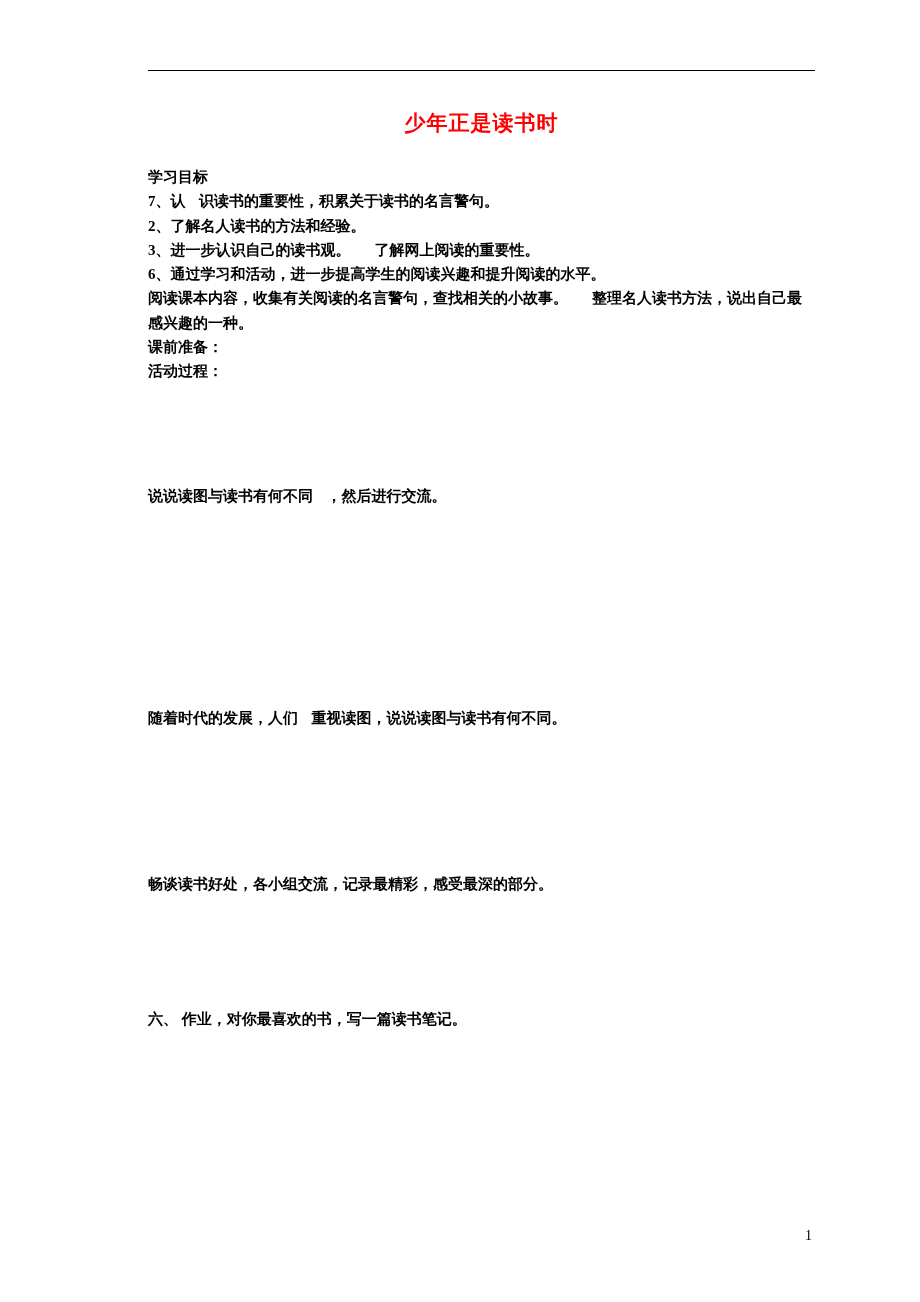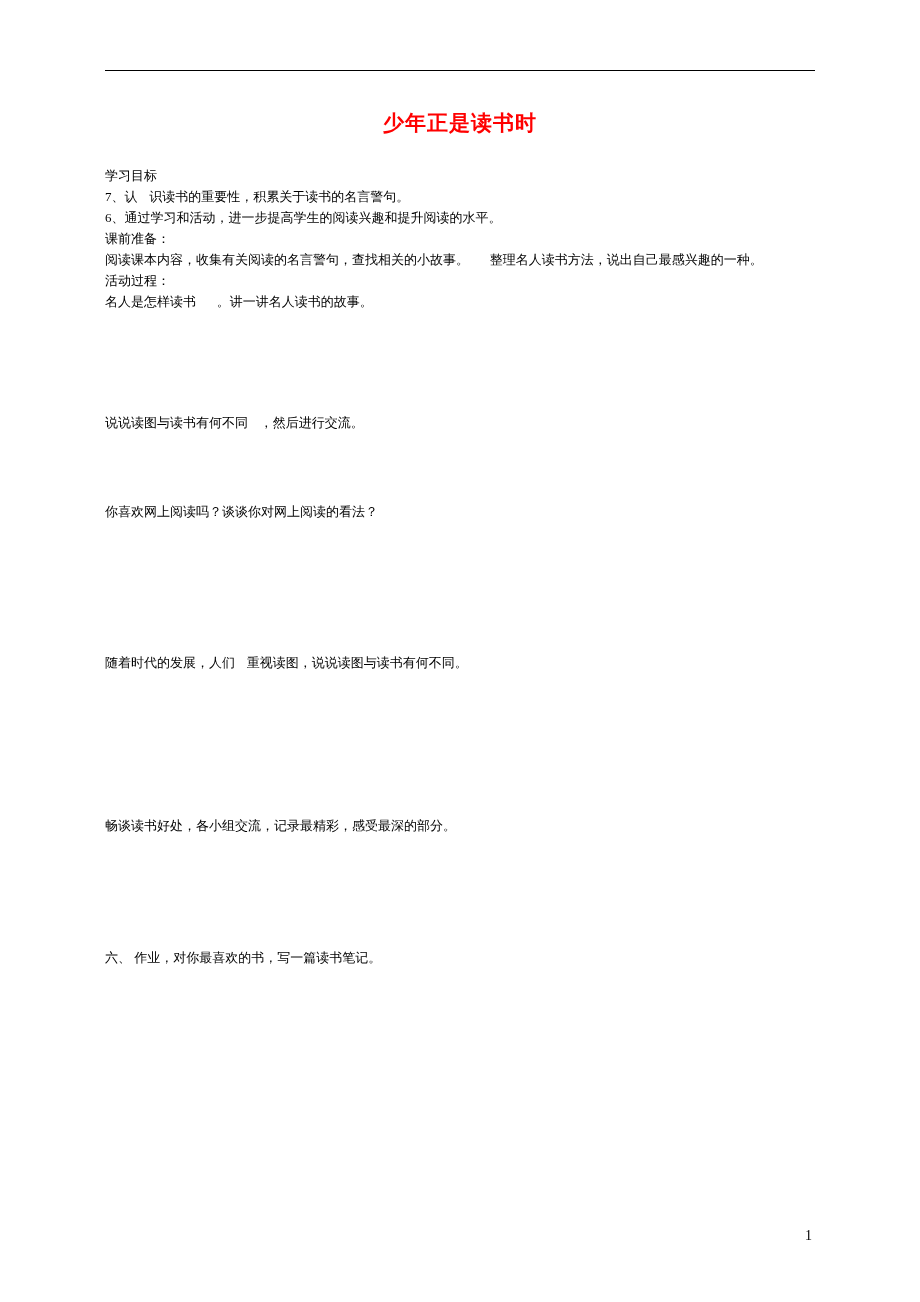--- a/index.html
+++ b/index.html
@@ -11,38 +11,40 @@
       background: #ffffff;
       font-family: "SimSun", "宋体", serif;
       width: 920px;
       height: 1302px;
       position: relative;
     }
     .page {
       padding: 70px 105px 40px 105px;
       position: relative;
       height: 100%;
+      margin-left: 43px;
     }
     .top-rule {
       border-top: 1.5px solid #000;
       margin-bottom: 38px;
     }
     .title {
       text-align: center;
       color: #ff0000;
       font-size: 21px;
       font-weight: bold;
       font-family: "SimHei", "黑体", sans-serif;
       margin-bottom: 28px;
       letter-spacing: 1px;
     }
     .body-text {
-      font-size: 13px;
+      font-size: 15px;
       color: #000;
       line-height: 1.62;
+      font-weight: bold;
     }
     .para {
       margin: 0;
     }
     .gap-small {
       height: 100px;
     }
     .gap-medium {
       height: 68px;
     }
@@ -79,45 +81,45 @@
 
   <h1 class="title">少年正是读书时</h1>
 
   <div class="body-text">
     <p class="para">学习目标</p>
 
     <p class="para">
       <span>7、认</span><span class="inline-space"></span><span>识读书的重要性，积累关于读书的名言警句。</span>
     </p>
 
+    <p class="para">2、了解名人读书的方法和经验。</p>
 
+    <p class="para">
+      <span>3、进一步认识自己的读书观。</span><span class="inline-space-wide"></span><span>了解网上阅读的重要性。</span>
+    </p>
 
     <p class="para">6、通过学习和活动，进一步提高学生的阅读兴趣和提升阅读的水平。</p>
-
-    <p class="para">课前准备：</p>
 
     <p class="para">
       <span>阅读课本内容，收集有关阅读的名言警句，查找相关的小故事。</span><span class="inline-space-wide"></span><span>整理名人读书方法，</span><span>说出自己最感兴趣的一种。</span>
     </p>
 
+    <p class="para">课前准备：</p>
+
     <p class="para">活动过程：</p>
 
-    <p class="para">
-      <span>名人是怎样读书</span><span class="inline-space-wide"></span><span>。讲一讲名人读书的故事。</span>
-    </p>
 
     <div class="gap-small"></div>
 
     <p class="para">
       <span>说说读图与读书有何不同</span><span class="inline-space"></span><span>，然后进行交流。</span>
     </p>
 
     <div class="gap-medium"></div>
 
-    <p class="para">你喜欢网上阅读吗？谈谈你对网上阅读的看法？</p>
 
     <div class="gap-large"></div>
 
     <p class="para">
       <span>随着时代的发展，人们</span><span class="inline-space"></span><span>重视读图，说说读图与读书有何不同。</span>
     </p>
 
     <div class="gap-xlarge"></div>
 
     <p class="para">畅谈读书好处，各小组交流，记录最精彩，感受最深的部分。</p>

